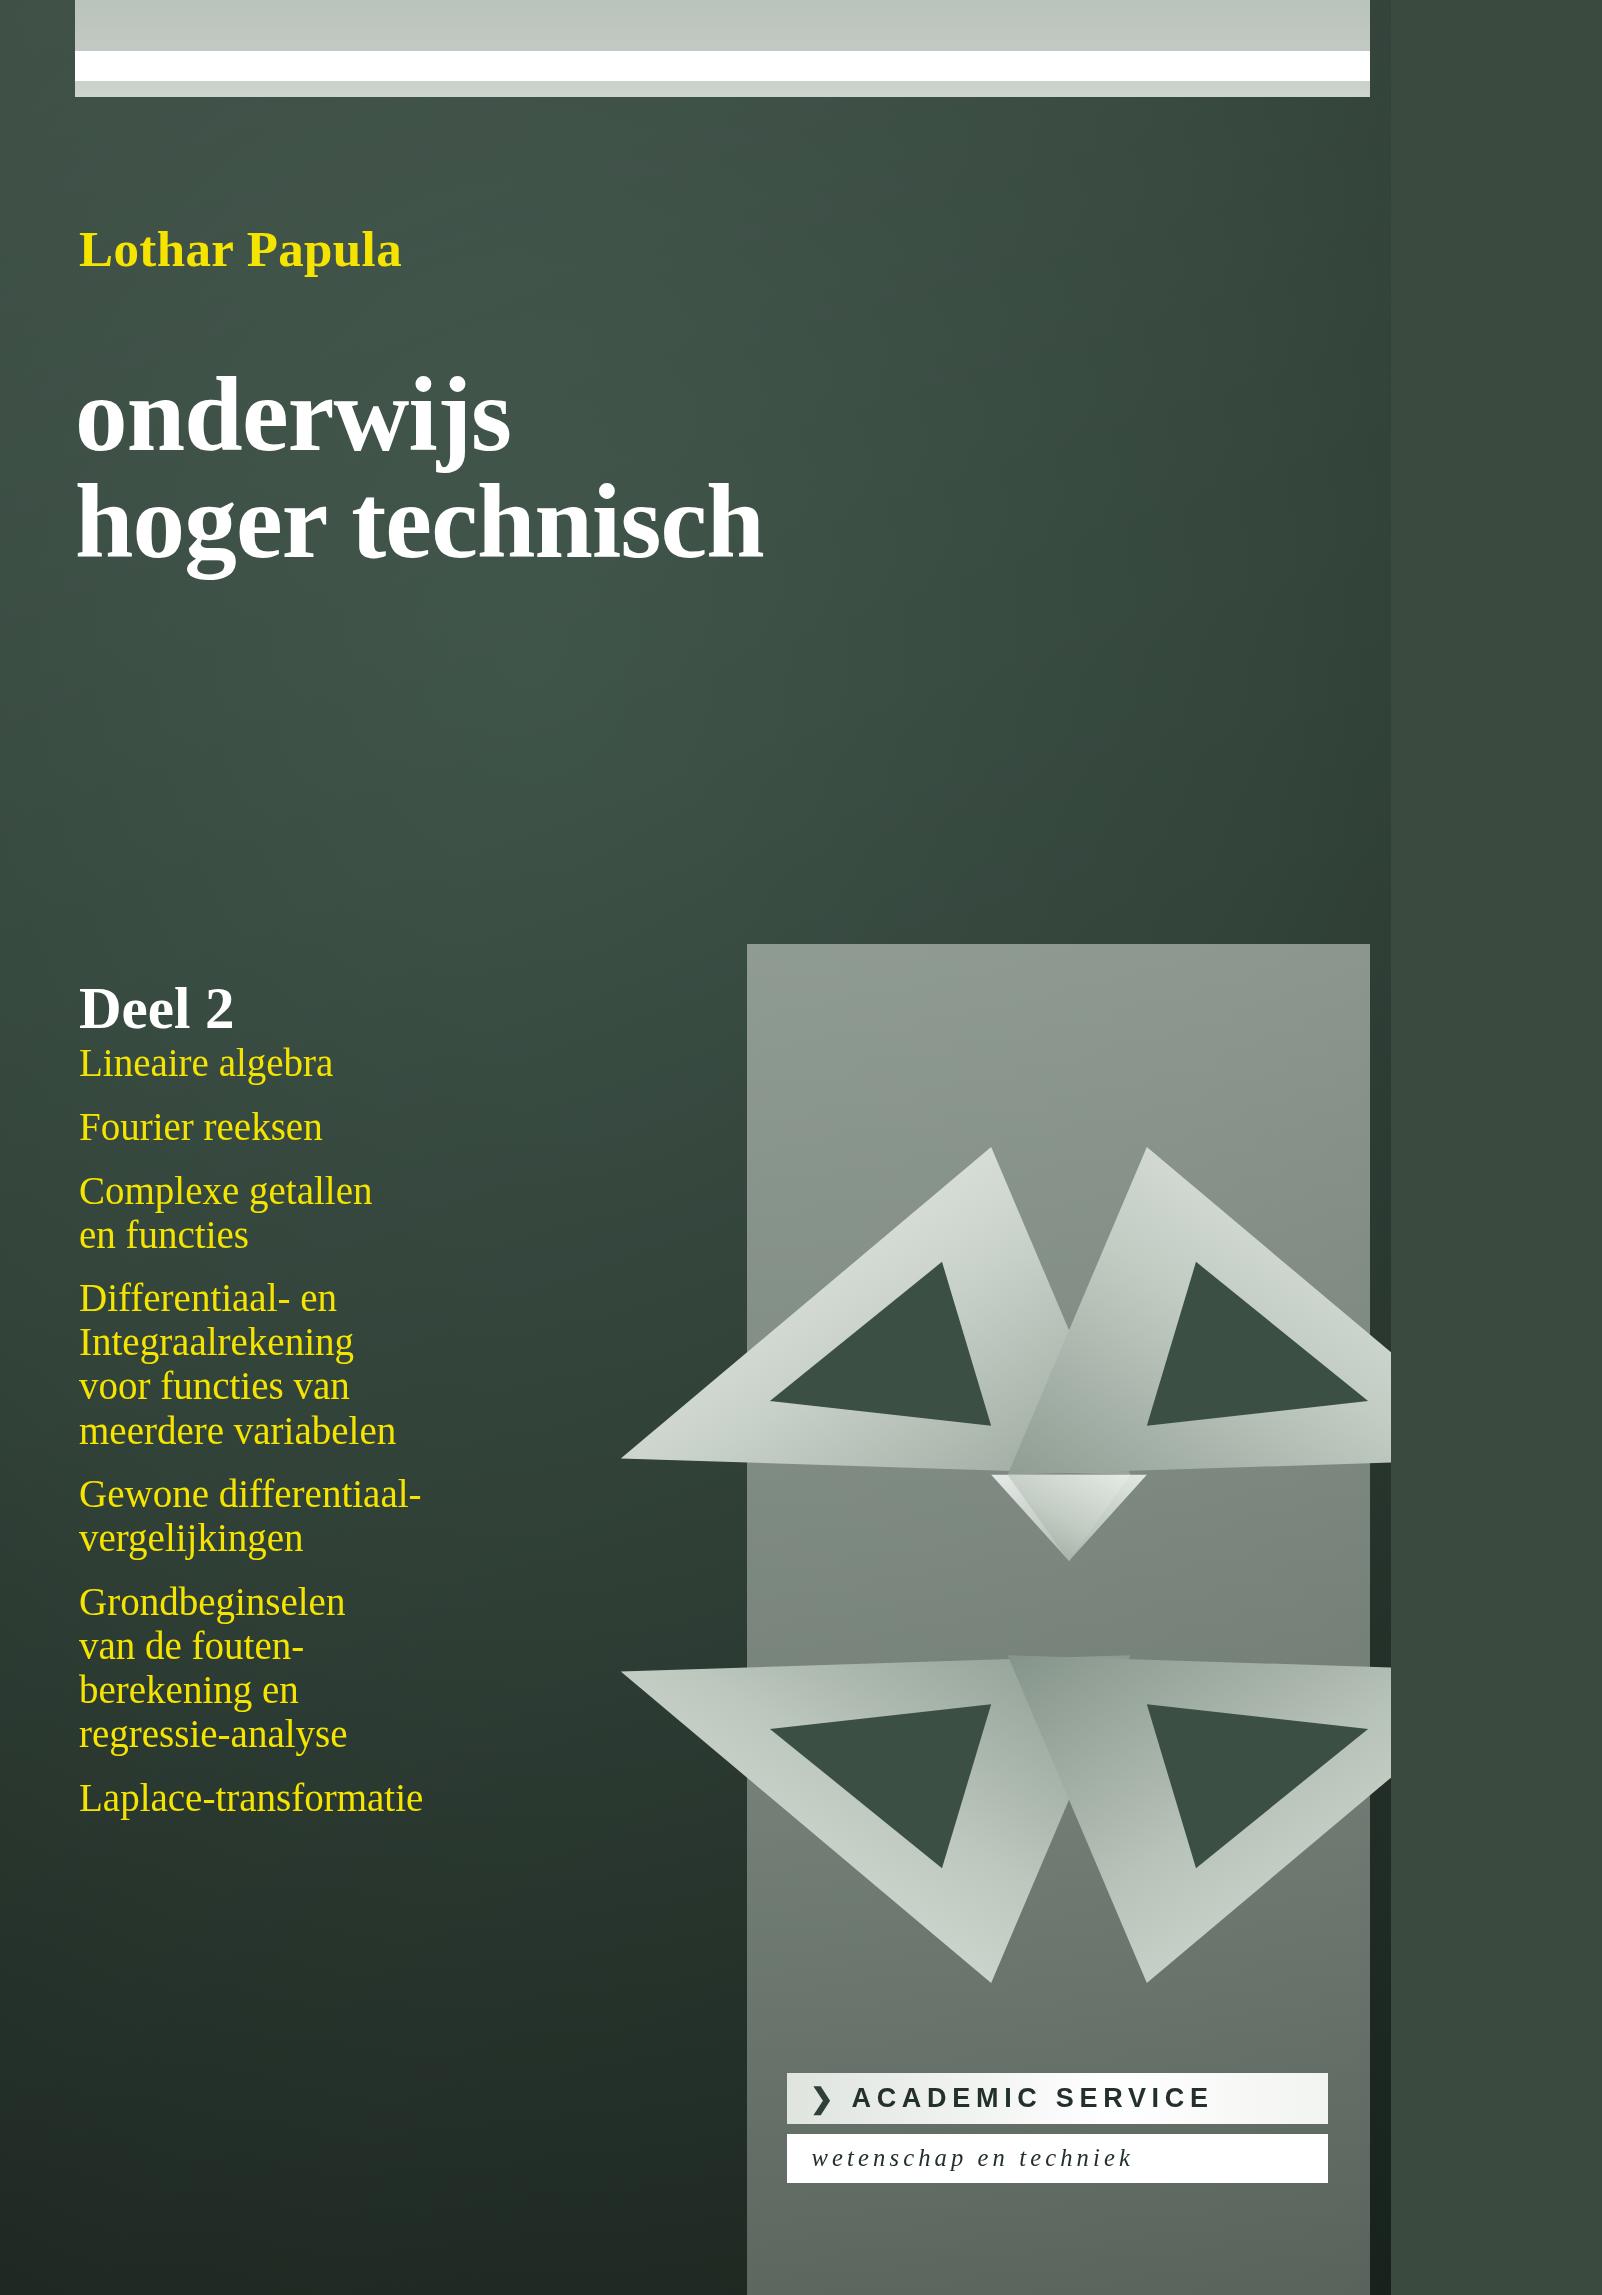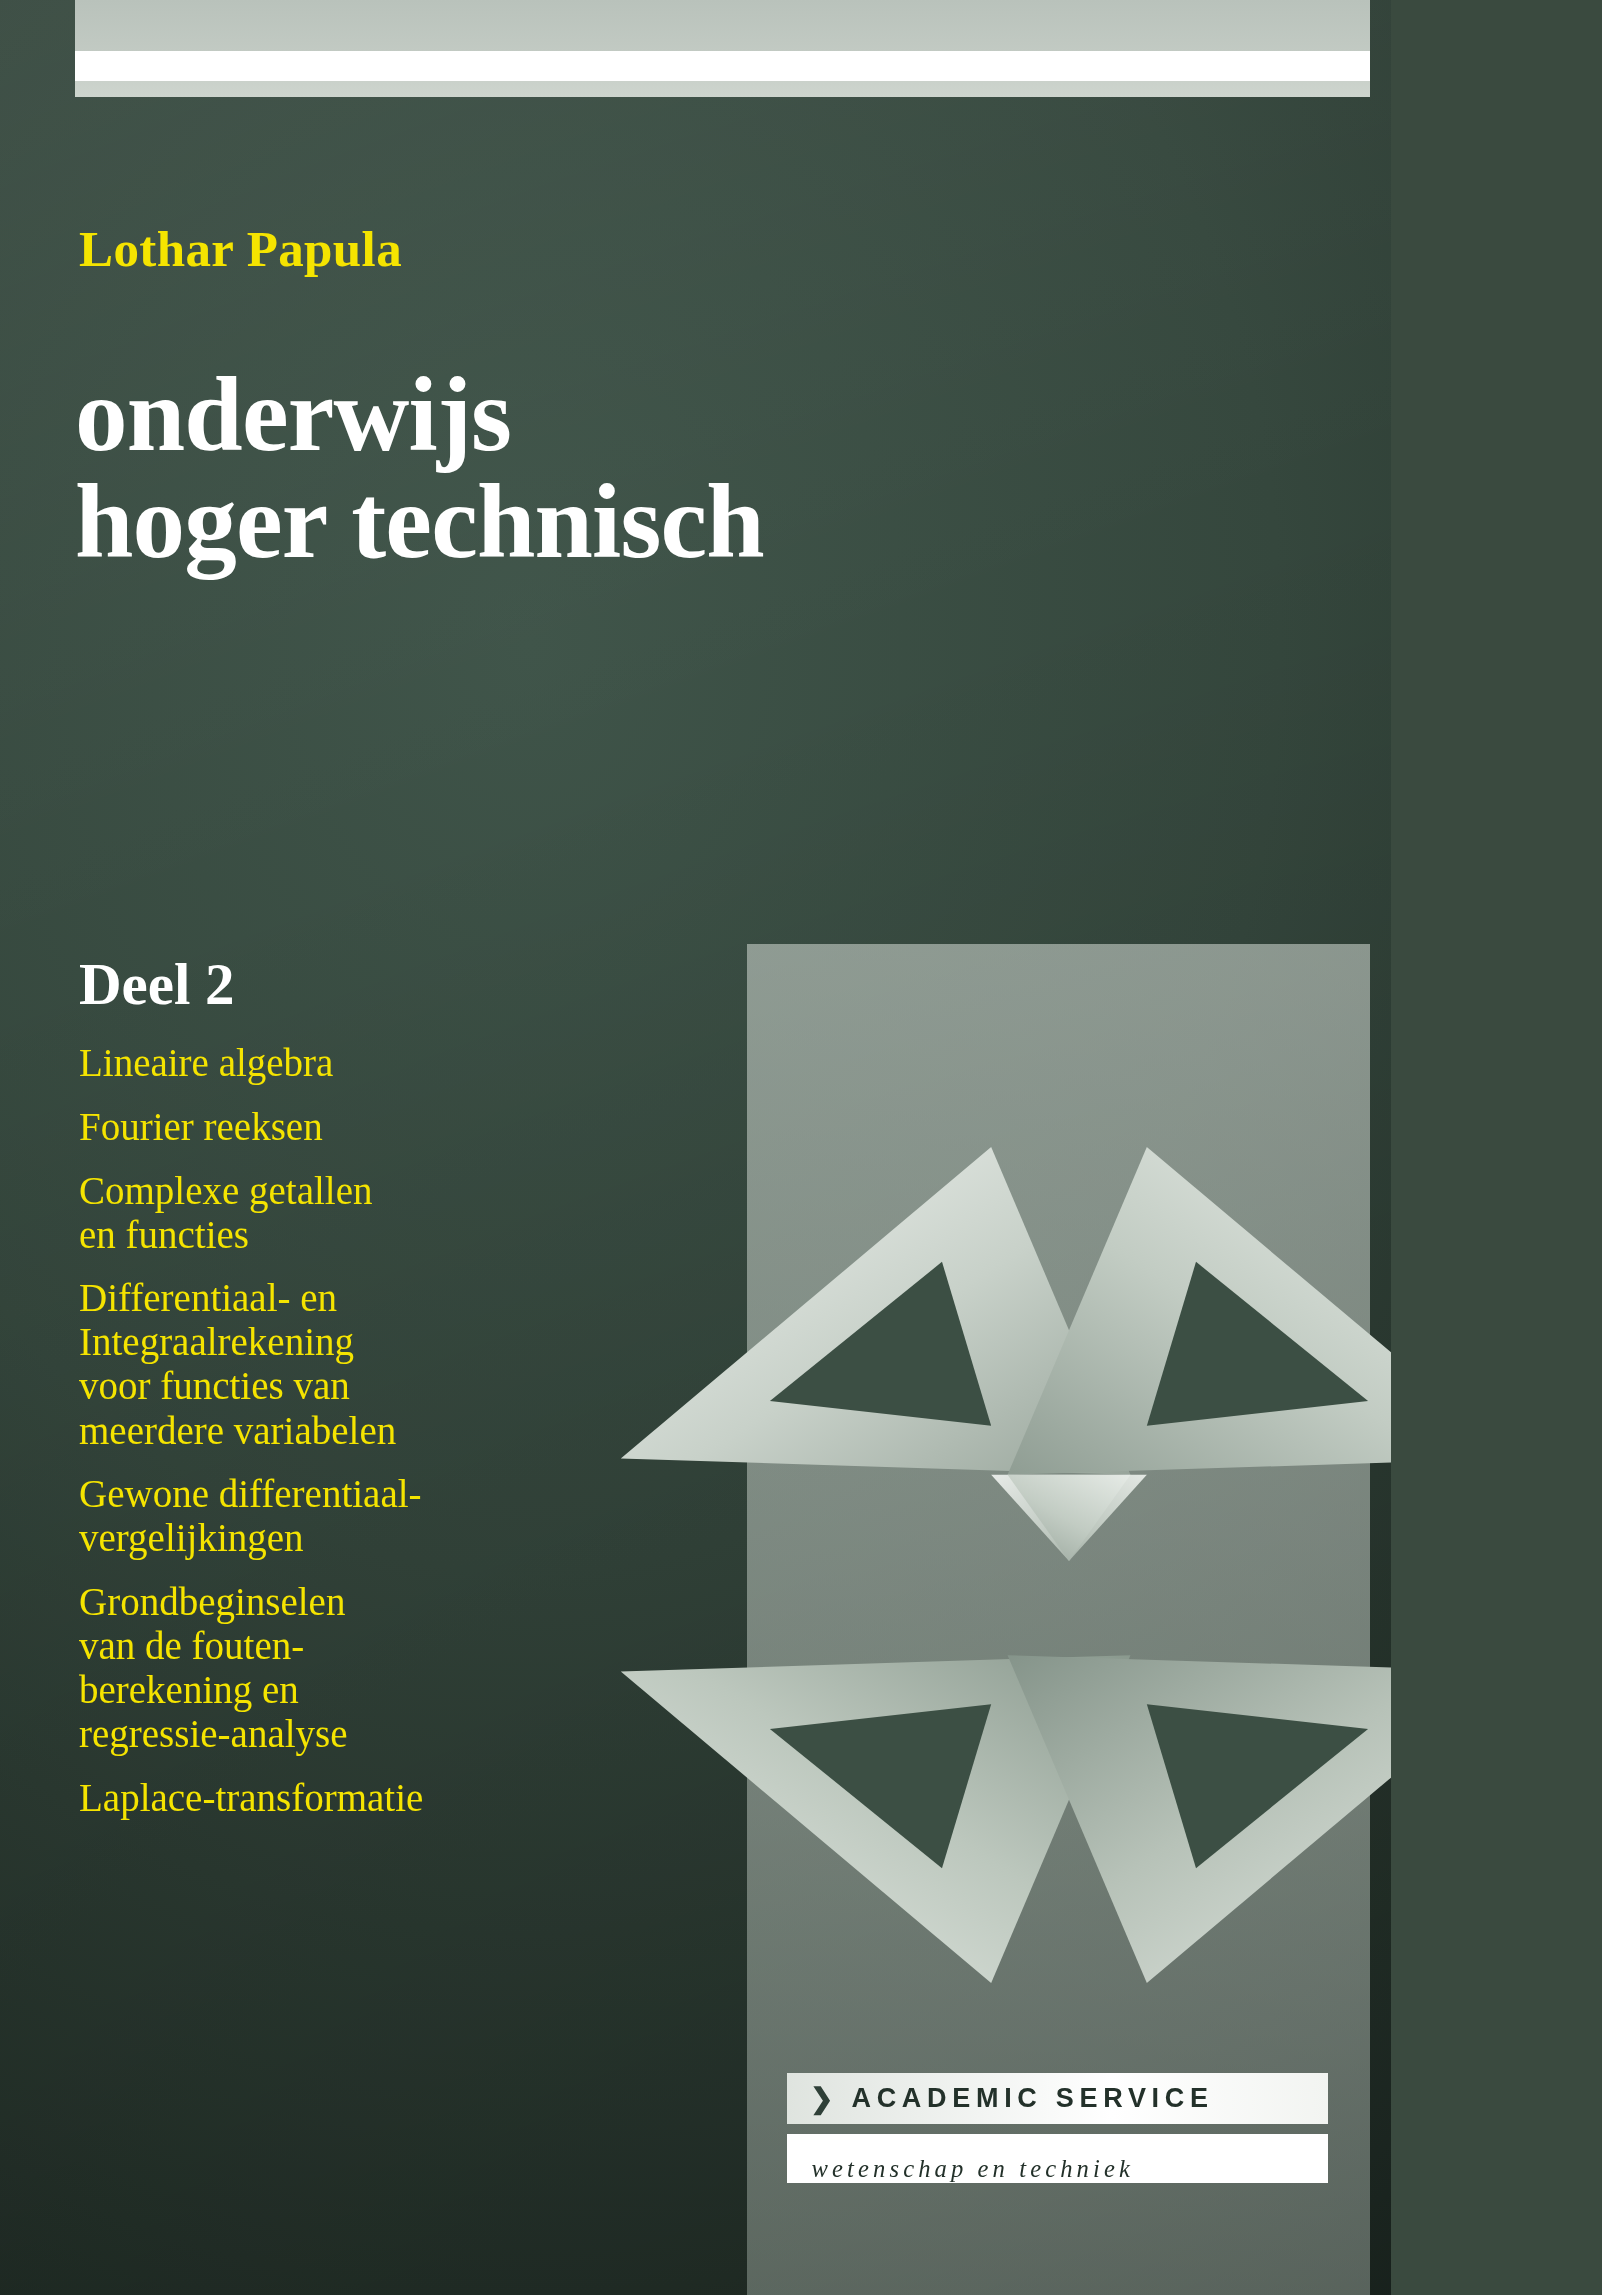--- a/index.html
+++ b/index.html
@@ -80,21 +80,21 @@
     font-weight: bold;
     font-family: "Liberation Serif", serif;
     letter-spacing: -0.8px;
   }
   .title .line { display: block; }
 
   
   .deel {
     position: absolute;
     left: 79px;
-    top: 950px;
+    top: 974px;
     color: #ffffff;
     font-size: 59px;
     font-weight: bold;
     font-family: "Liberation Serif", serif;
   }
 
   
   .topics {
     position: absolute;
     left: 79px;
@@ -144,21 +144,21 @@
     font-size: 27px;
     font-weight: bold;
     letter-spacing: 5.7px;
     font-family: "Liberation Sans", sans-serif;
   }
   .pub-sep { height: 9.8px; }
   .pub-bottom {
     height: 49px;
     background: #ffffff;
     display: flex;
-    align-items: flex-end;
+    align-items: center;
   }
   .pub-tag {
     margin-left: 24.6px;
     color: #23312a;
     font-size: 24.6px;
     font-style: italic;
     letter-spacing: 4.1px;
     font-family: "Liberation Serif", serif;
   }
 </style>

